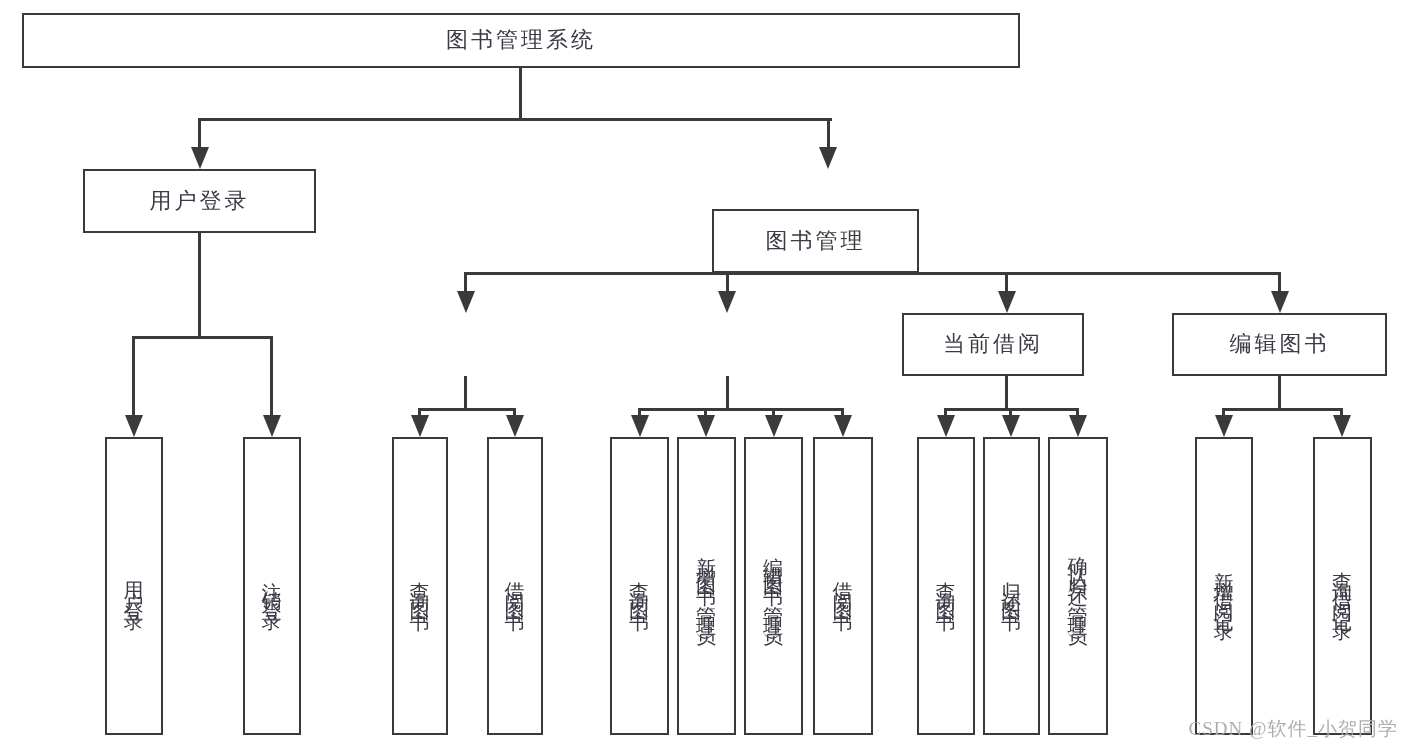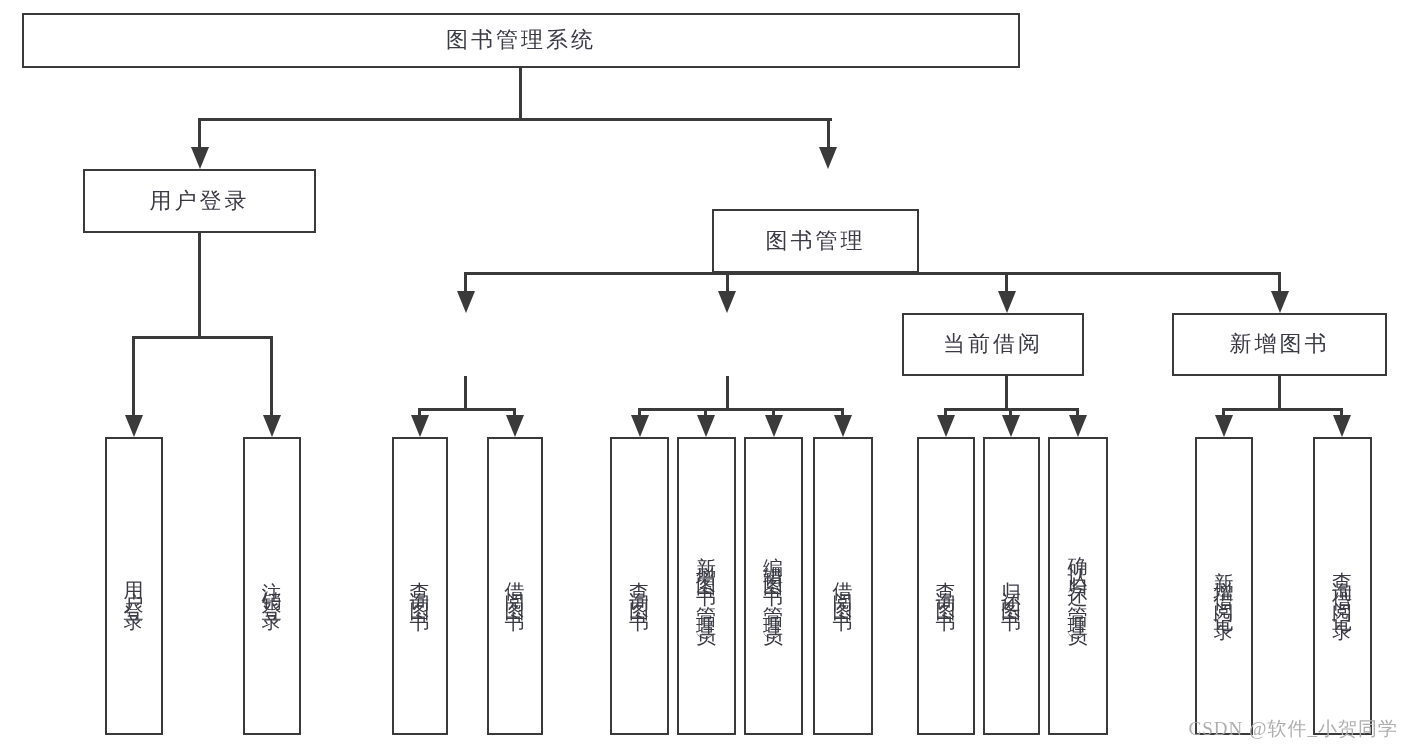--- a/index.html
+++ b/index.html
@@ -132,21 +132,21 @@
       <div class="arrowhead" style="left: 1215px; top: 415px;"></div>
       <div class="arrowhead" style="left: 1333px; top: 415px;"></div>
     </div>
 
   <div class="node" id="n-system">图书管理系统</div>
 
   <div class="node" id="n-user-login">用户登录</div>
   <div class="node" id="n-book-mgmt">图书管理</div>
 
   <div class="node" id="n-current">当前借阅</div>
-  <div class="node" id="n-record">新增图书</div>
+  <div class="node" id="n-record">编辑图书</div>
 
   <div class="node v" id="n-ll">用户登录</div>
   <div class="node v" id="n-lo">注销登录</div>
 
   <div class="node v" id="n-rq">查询图书</div>
   <div class="node v" id="n-rb">借阅图书</div>
 
   <div class="node v" id="n-bq">查询图书</div>
   <div class="node v" id="n-ba">新增图书（管理员）</div>
   <div class="node v" id="n-be">编辑图书（管理员）</div>

